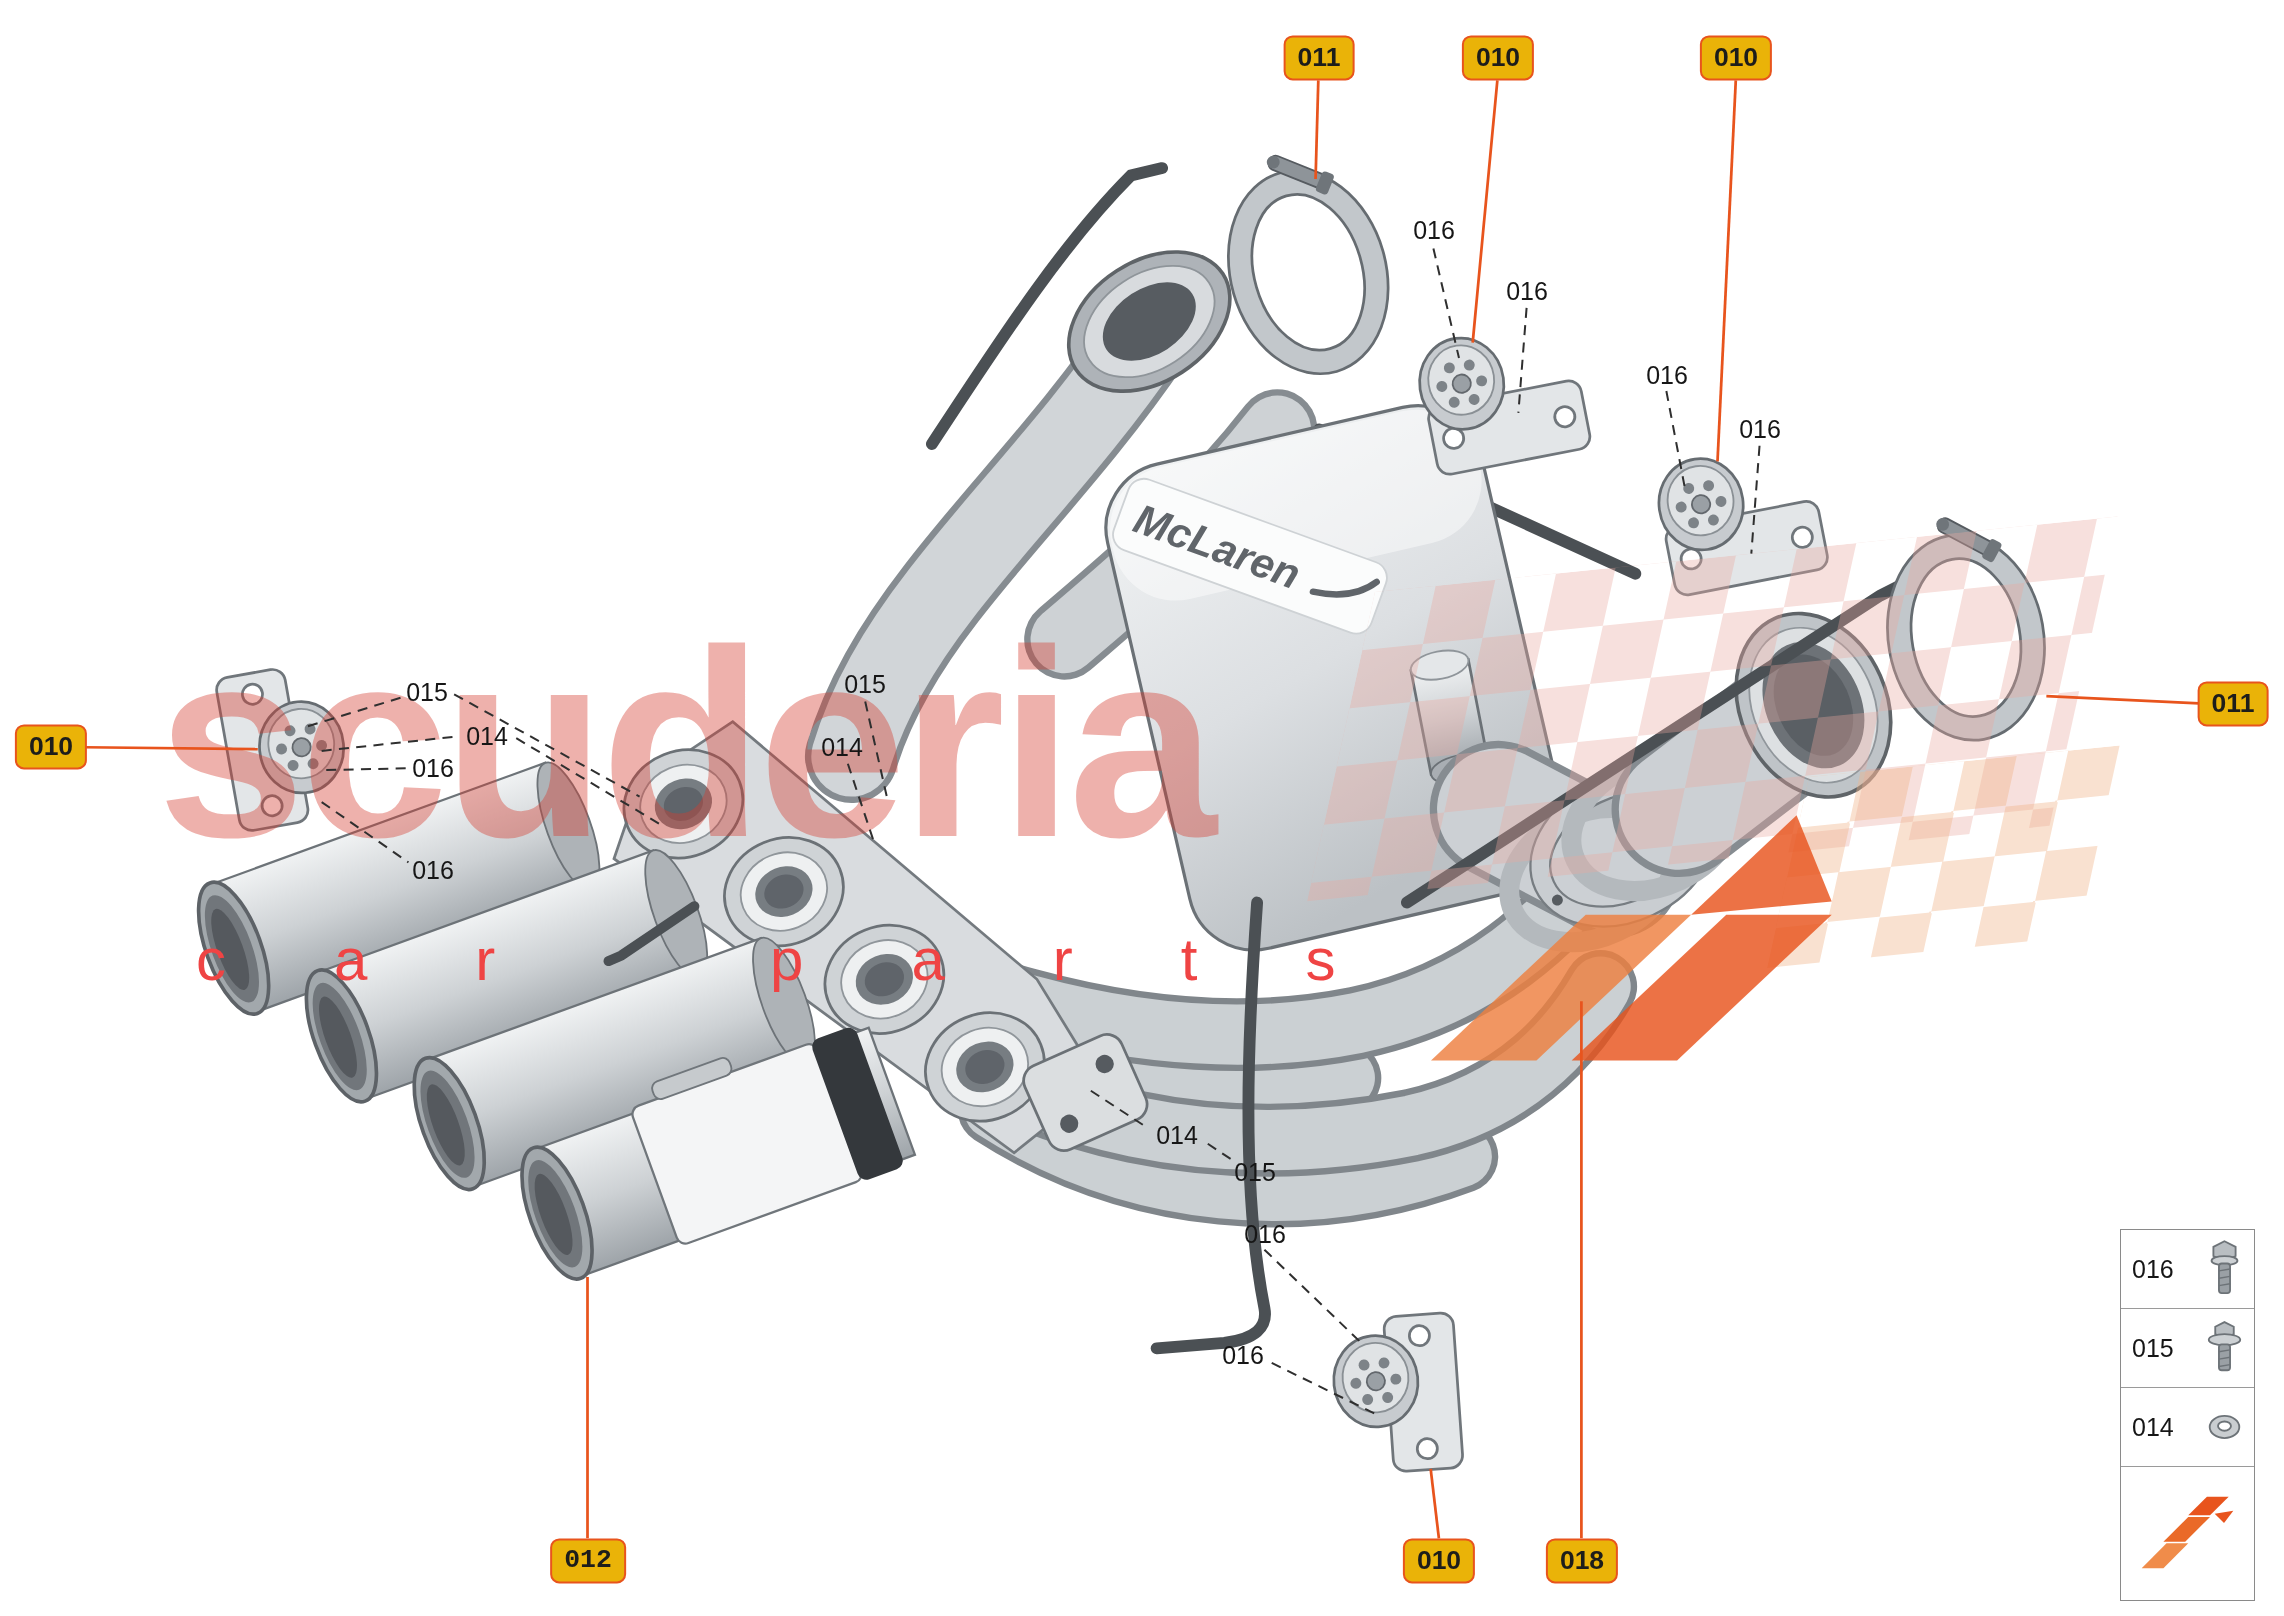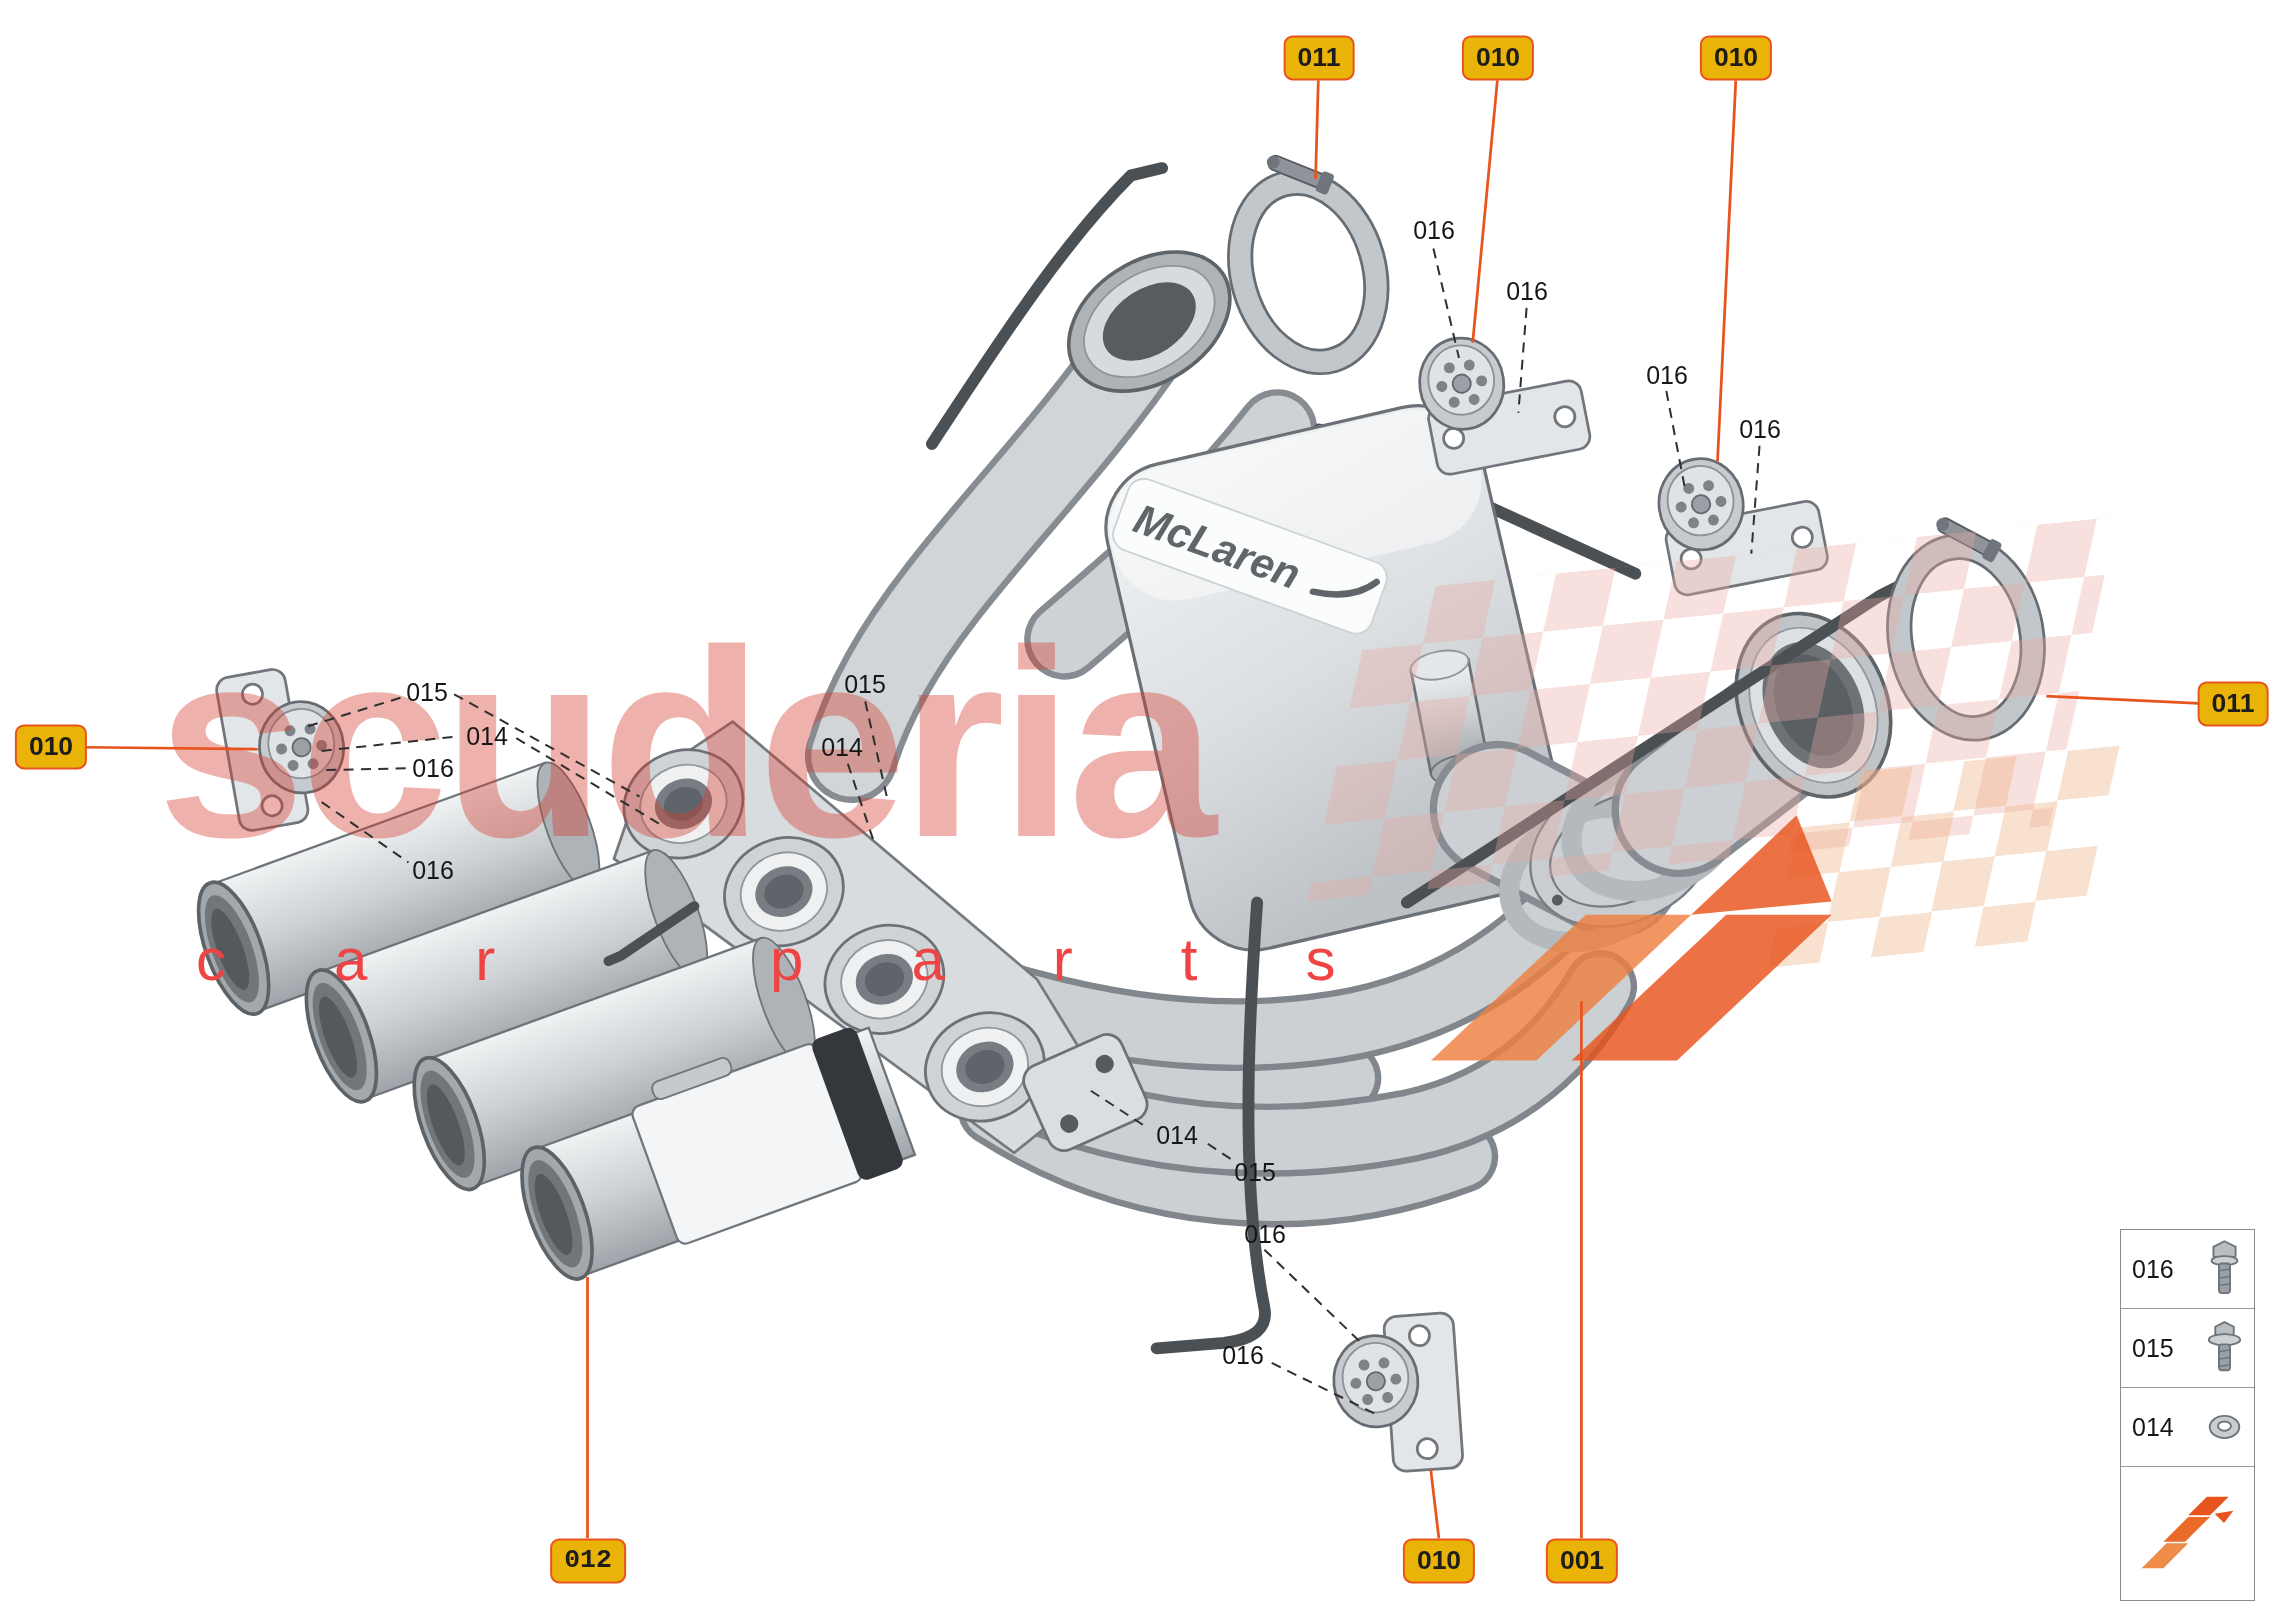--- a/index.html
+++ b/index.html
@@ -377,15 +377,15 @@
     <div class="plabel" style="left: 1255px; top: 1172px;">015</div>
     <div class="plabel" style="left: 1265px; top: 1234px;">016</div>
     <div class="plabel" style="left: 1243px; top: 1355px;">016</div>
     <div class="badge" style="left: 1319px; top: 58px;">011</div>
     <div class="badge" style="left: 1498px; top: 58px;">010</div>
     <div class="badge" style="left: 1736px; top: 58px;">010</div>
     <div class="badge" style="left: 51px; top: 747px;">010</div>
     <div class="badge" style="left: 2233px; top: 704px;">011</div>
     <div class="badge" style="left: 588px; top: 1561px; font-family: Liberation Mono, monospace;">012</div>
     <div class="badge" style="left: 1439px; top: 1561px;">010</div>
-    <div class="badge" style="left: 1582px; top: 1561px;">001</div>
+    <div class="badge" style="left: 1582px; top: 1561px;">018</div>
   </div>
 
 
 </body></html>

